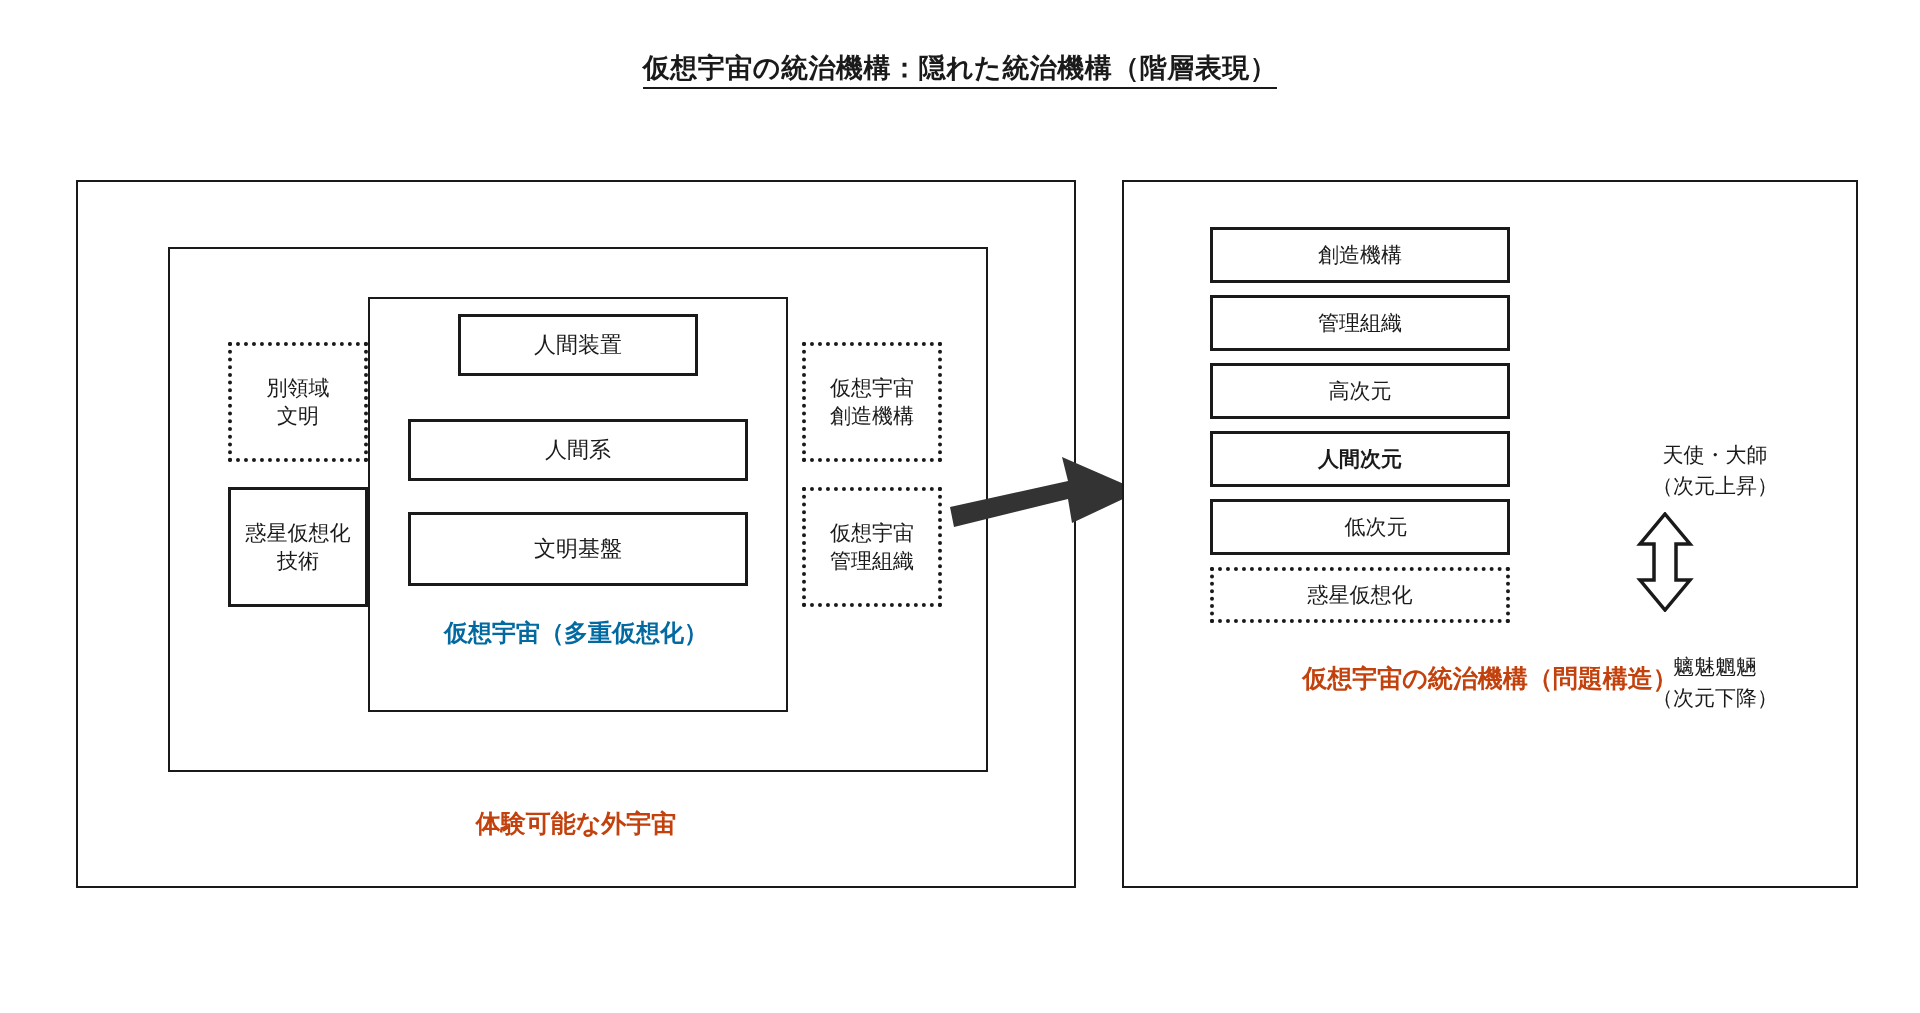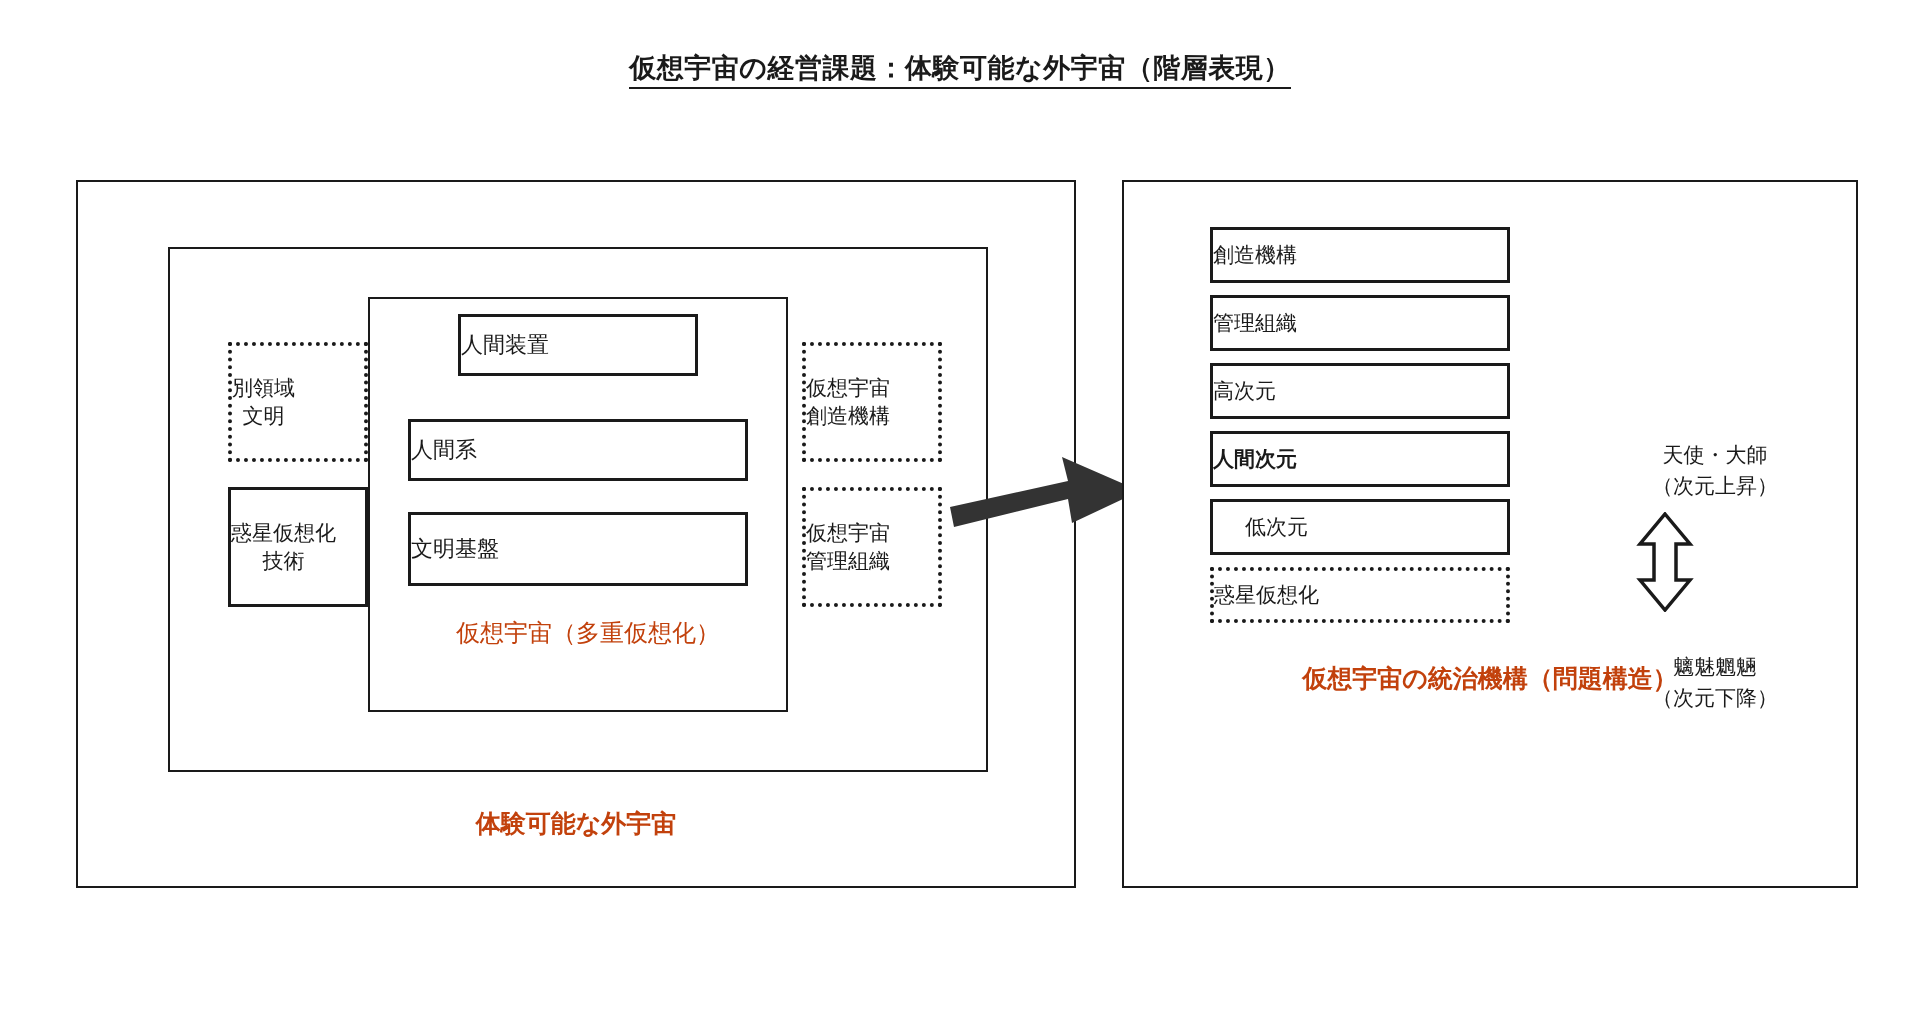--- a/index.html
+++ b/index.html
@@ -57,41 +57,41 @@
     color: #c2410c;
   }
 
   
   .box {
     position: absolute;
     box-sizing: border-box;
     background: #ffffff;
     display: flex;
     align-items: center;
-    justify-content: flex-start;
+    justify-content: center;
     text-align: center;
     line-height: 1.35;
     color: #1a1a1a;
   }
   .solid  { border: 3px solid #1a1a1a; }
   .thin   { border: 2.5px solid #1a1a1a; }
   .dotted { border: 4px dotted #1a1a1a; }
 
   
   #outer-frame { left: 90px; top: 65px; width: 820px; height: 525px; }
   #inner-frame { left: 290px; top: 115px; width: 420px; height: 415px; }
 
   .lbl-inner {
     position: absolute;
-    left: 12px;
+    left: 0;
     width: 100%;
     text-align: center;
     font-size: 24px;
-    font-weight: normal;
-    color: #c2410c;
+    font-weight: bold;
+    color: #0369a1;
   }
 
   
   .hier-box {
     position: absolute;
     left: 86px;
     width: 300px;
     height: 56px;
     font-size: 21px;
   }
@@ -122,21 +122,21 @@
     width: 70px;
     height: 100px;
   }
 </style>
 </head>
 <body>
 
 <div class="canvas">
 
   <div class="title">
-    <span>仮想宇宙の経営課題：体験可能な外宇宙（階層表現）</span>
+    <span>仮想宇宙の統治機構：隠れた統治機構（階層表現）</span>
   </div>
 
   <div class="panel" id="panel-left">
 
     <div class="box thin" id="outer-frame"></div>
 
     <div class="box dotted" style="left:150px; top:160px; width:140px; height:120px; font-size:21px;">
       <span style="white-space:pre-line;">別領域
 文明</span>
     </div>

